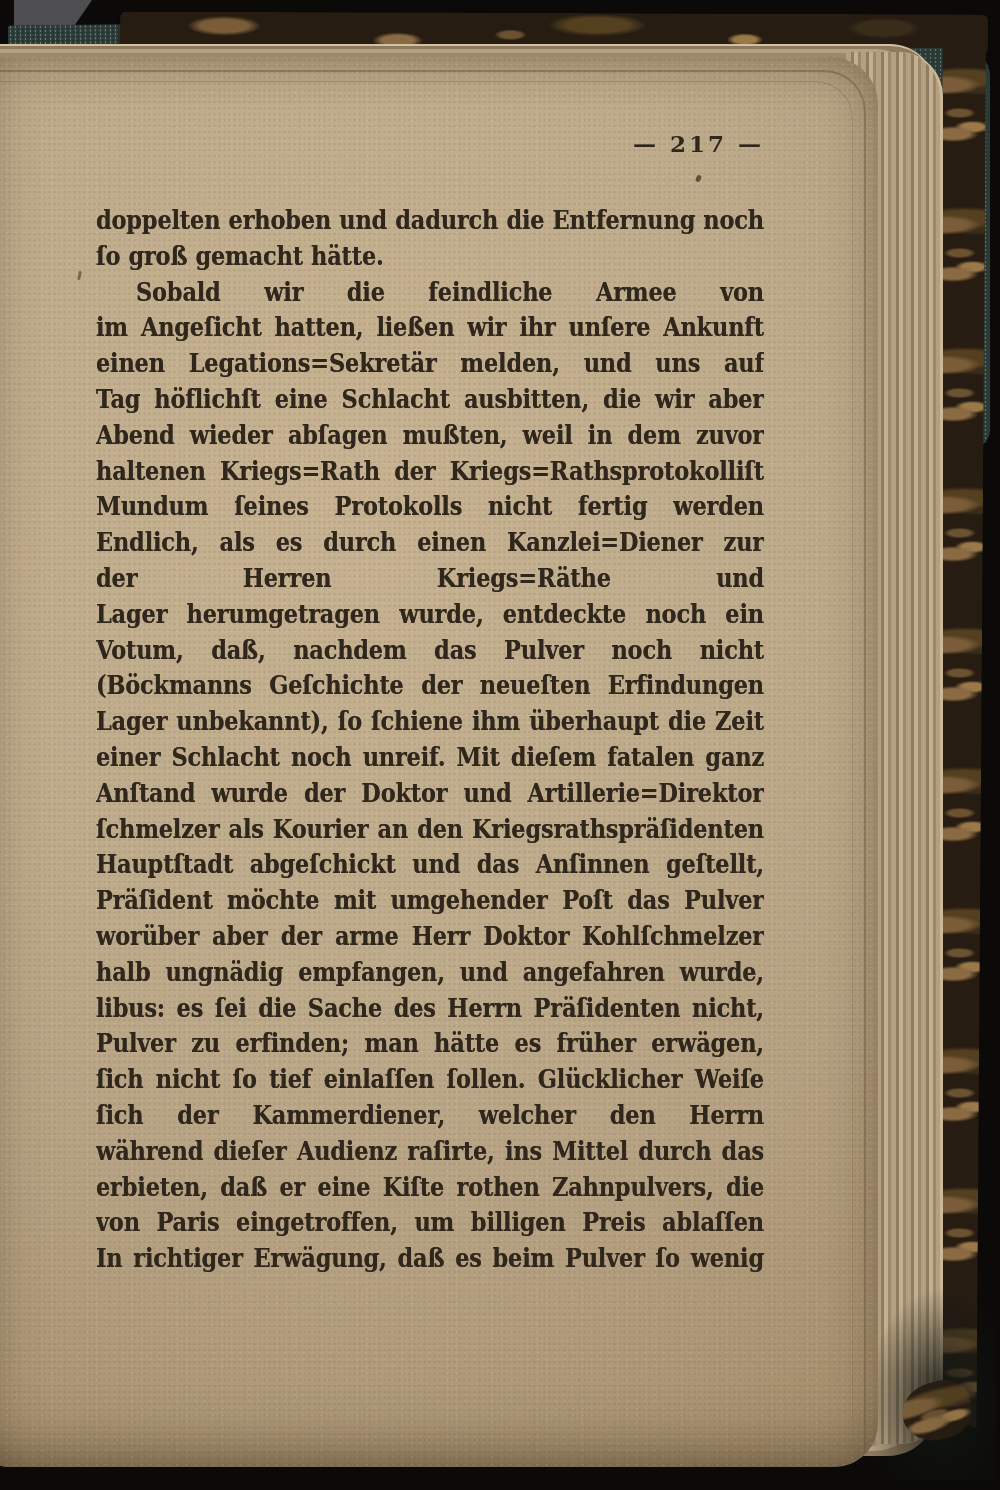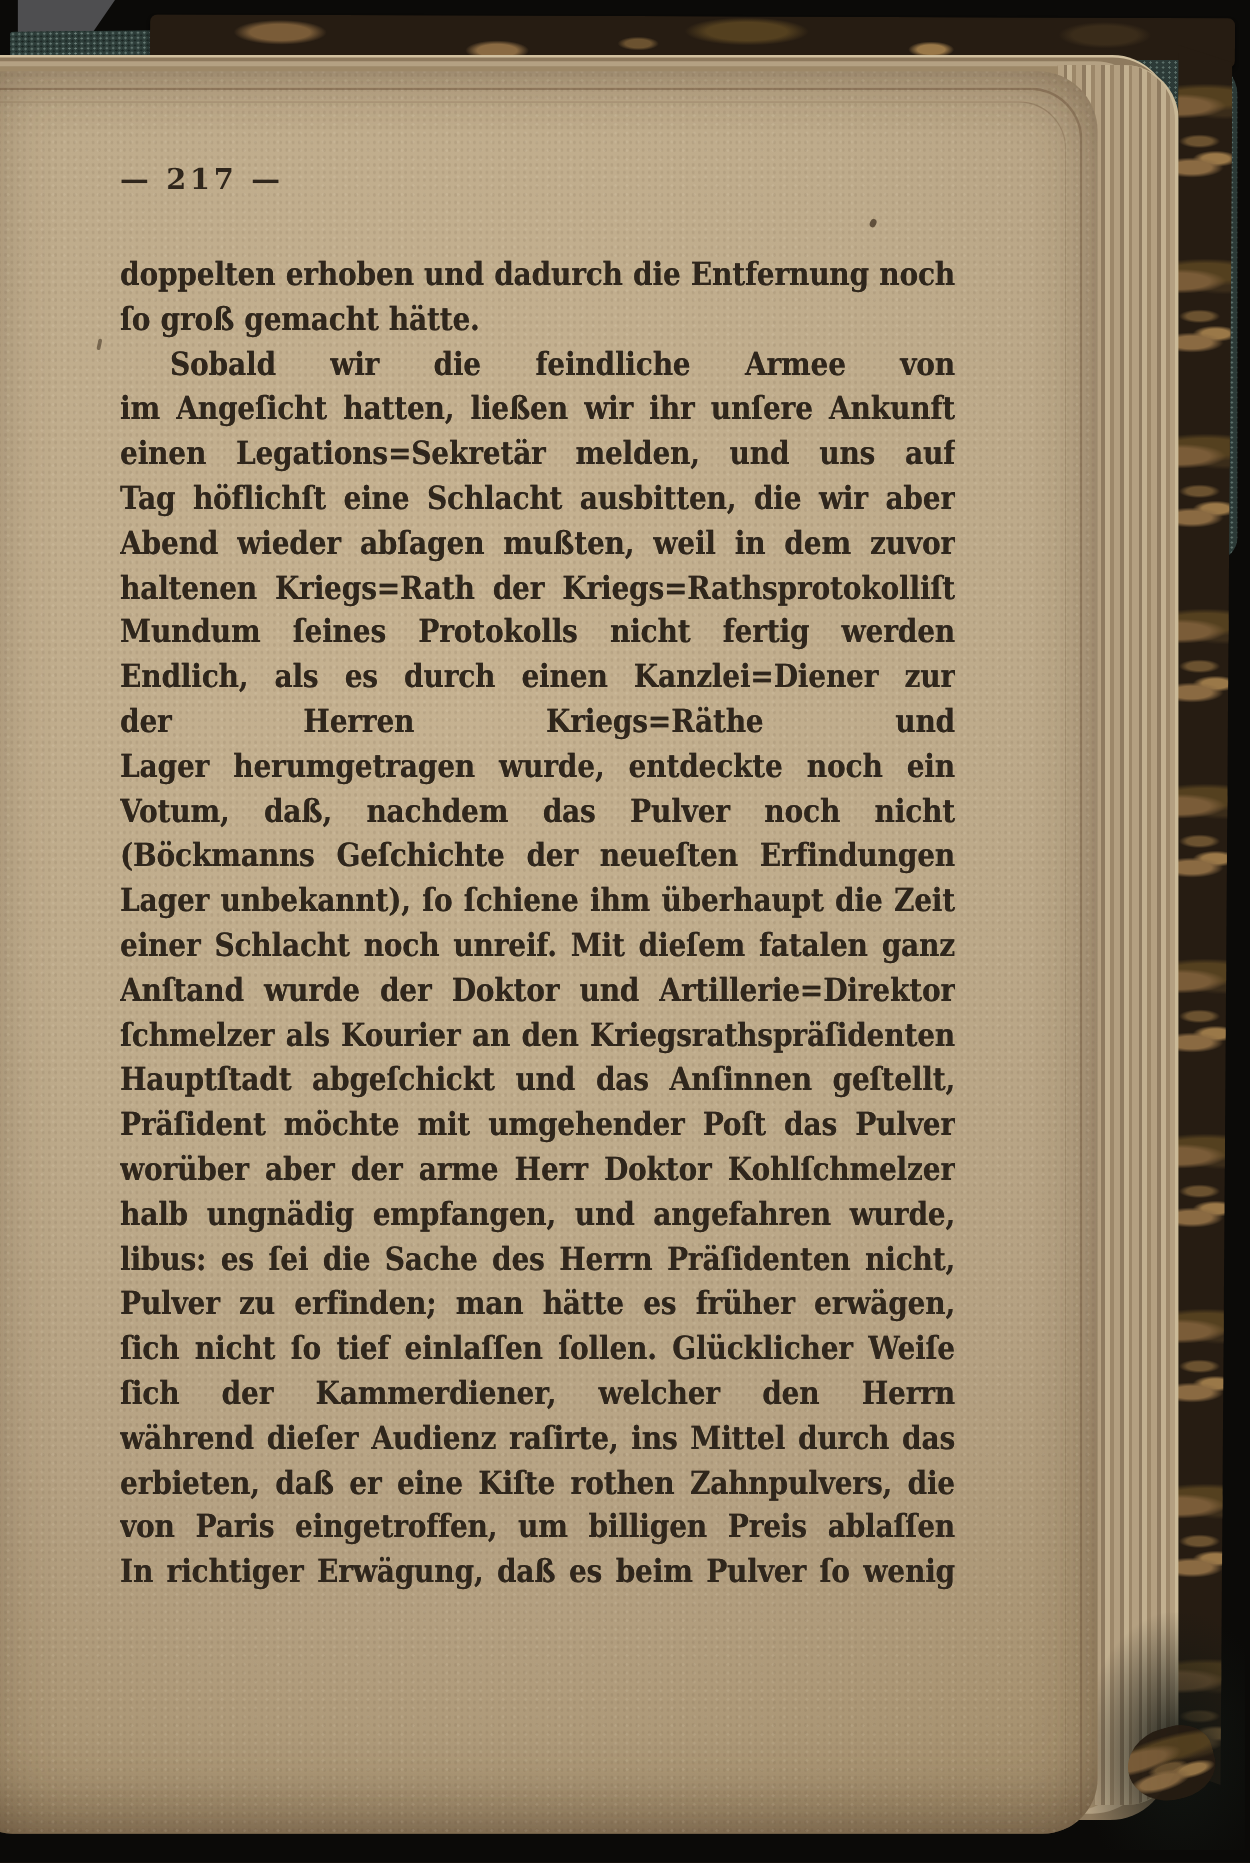--- a/index.html
+++ b/index.html
@@ -75,21 +75,21 @@
       border-radius:0 42px 0 0;}
   .emboss2{position:absolute;left:-10px;top:24px;width:calc(100% - 16px);height:1369px;
       border-top:1px solid rgba(110,85,60,.35);border-right:1px solid rgba(110,85,60,.3);
       border-radius:0 38px 0 0;}
   .speck{position:absolute;left:724px;top:118px;width:5px;height:7px;background:#4a3a28;
       border-radius:50%;transform:rotate(25deg);opacity:.8;}
   .margin-mark{position:absolute;left:106px;top:214px;width:3px;height:9px;
       background:rgba(60,45,30,.55);border-radius:2px;transform:rotate(12deg);}
 
   
-  .pg-header{position:absolute;top:72px;left:124px;width:668px;text-align:left;
+  .pg-header{position:absolute;top:72px;left:124px;width:668px;text-align:right;
       font-size:23px;font-weight:700;letter-spacing:3px;color:#2f261c;line-height:30px;}
   .textblock{position:absolute;left:124px;top:146px;width:668px;}
   .ln{height:35.8px;line-height:35.8px;overflow:hidden;
       font-size:22.5px;font-weight:700;letter-spacing:-0.2px;word-spacing:0.5px;
       color:#2f261c;transform:scaleY(1.14);transform-origin:50% 50%;
       text-shadow:0 0 .4px rgba(47,38,28,.65);}
   .j{text-align:justify;text-align-last:justify;}
   .nj{text-align:left;}
   .ind{text-indent:40px;}
 </style>

